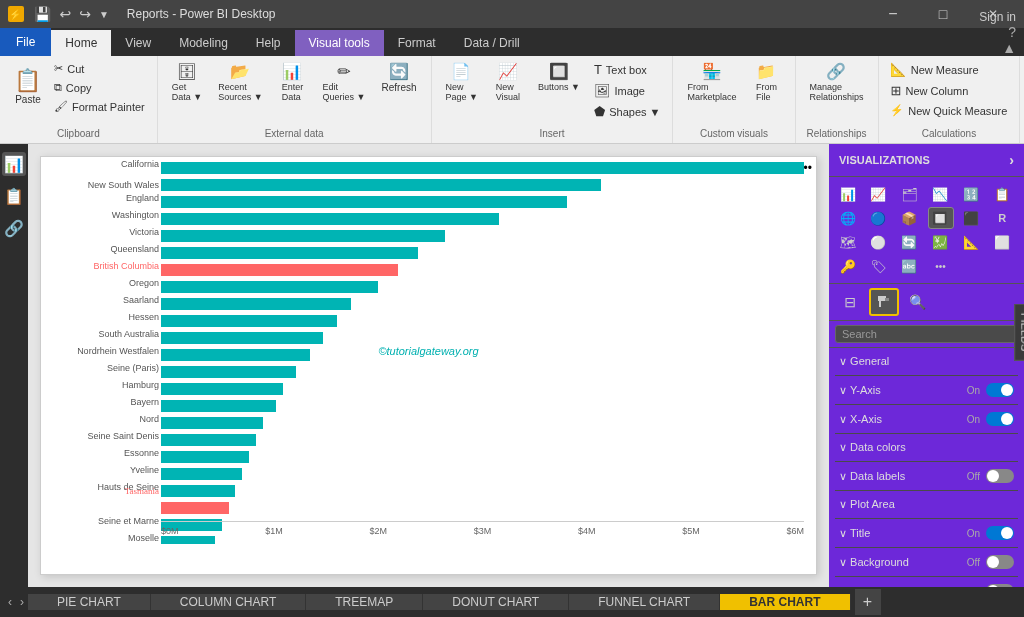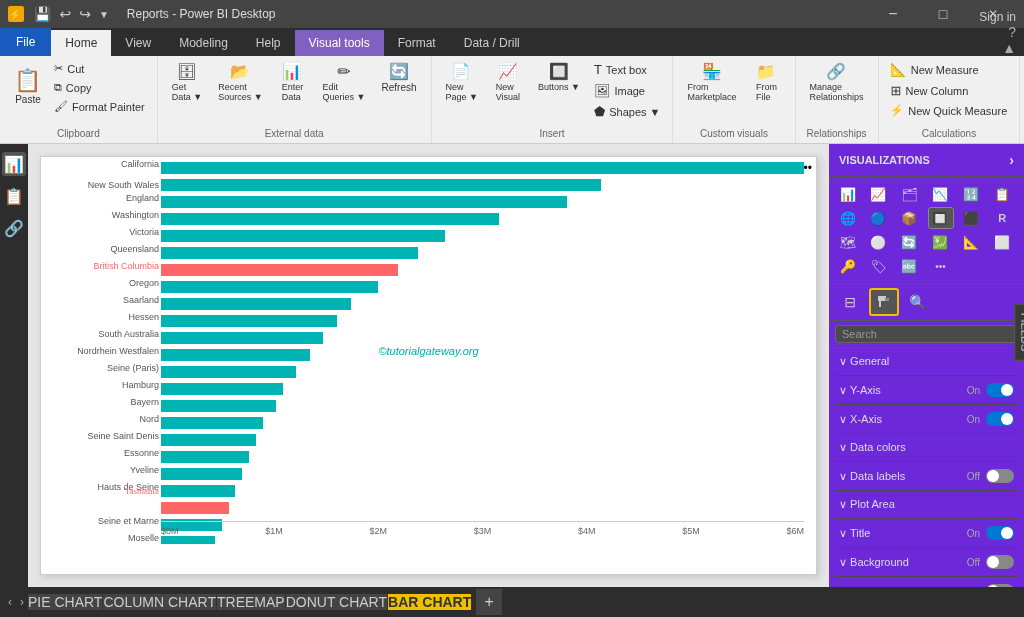--- a/index.html
+++ b/index.html
@@ -369,25 +369,25 @@
       gap: 0;
     }
     .nav-arrow {
       color: #aaa;
       cursor: pointer;
       padding: 0 4px;
       font-size: 12px;
     }
     .bottom-tab {
       height: 16px;
-      padding: 0 0;
-      display: flex;
-      align-items: center;
-      cursor: pointer;
-      font-size: 14px;
+      padding: 0 29px;
+      display: flex;
+      align-items: center;
+      cursor: pointer;
+      font-size: 12px;
       color: #ccc;
       background: #444;
       border-right: 1px solid #333;
       white-space: nowrap;
     }
     .bottom-tab.active {
       background: #f0c000;
       color: #333;
       font-weight: bold;
     }
@@ -812,15 +812,16 @@
   </div>
 </div>
 
 <div class="bottom-tabs">
   <span class="nav-arrow">‹</span>
   <span class="nav-arrow">›</span>
   <div class="bottom-tab">PIE CHART</div>
   <div class="bottom-tab">COLUMN CHART</div>
   <div class="bottom-tab">TREEMAP</div>
   <div class="bottom-tab">DONUT CHART</div>
+  <div class="bottom-tab">FUNNEL CHART</div>
   <div class="bottom-tab active">BAR CHART</div>
   <div class="add-tab">+</div>
 </div>
 
 </body></html>

